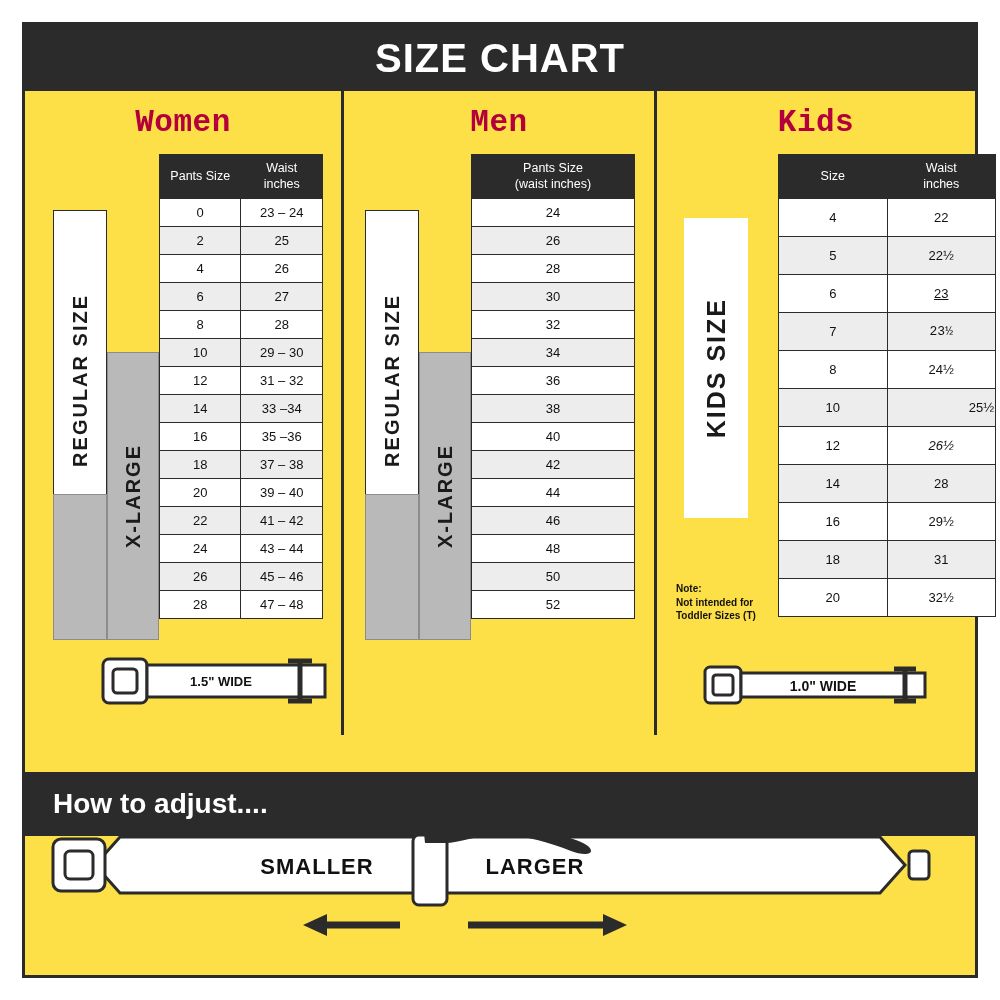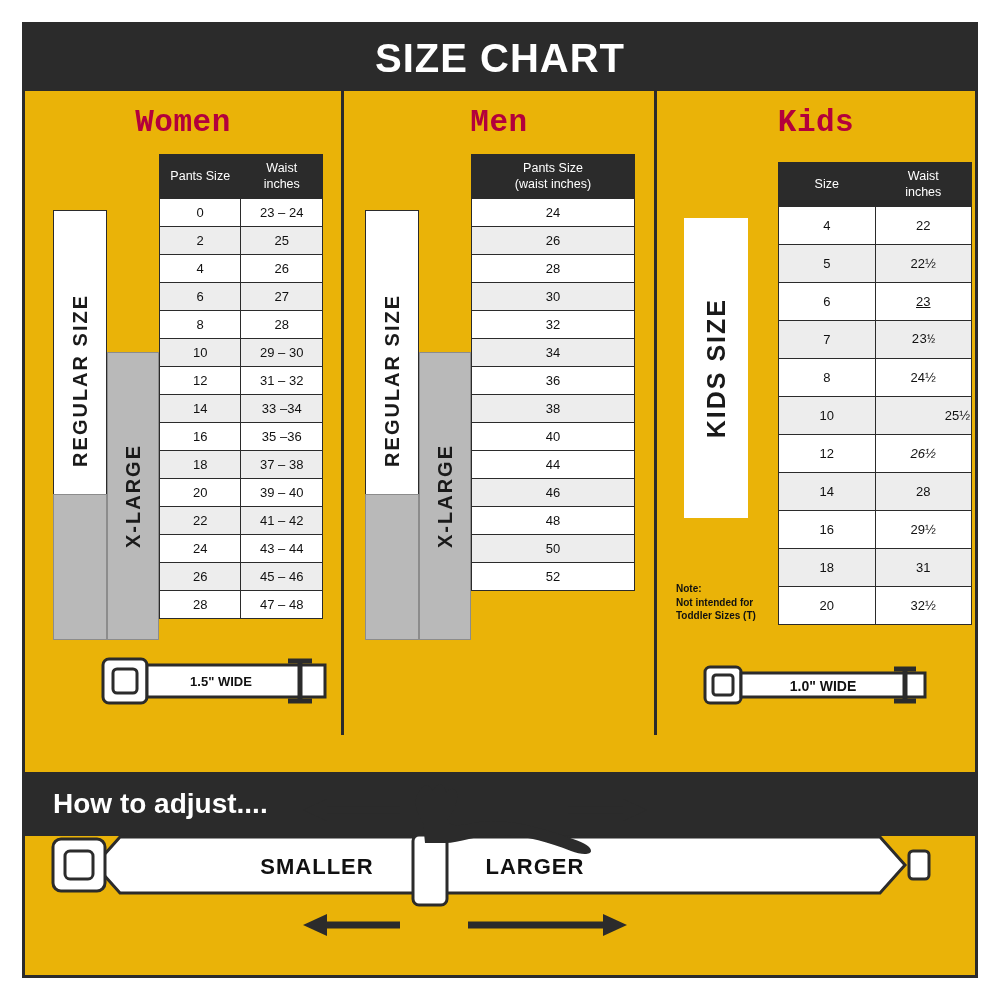--- a/index.html
+++ b/index.html
@@ -12,21 +12,21 @@
     position: relative;
     width: 1000px; height: 1000px;
     background: #ffffff;
     overflow: hidden;
   }
   .frame {
     position: absolute;
     left: 22px; top: 22px;
     width: 956px; height: 956px;
     border: 3px solid #2b2b2b;
-    background: #eab308;
+    background: #fde047;
   }
 
   
   .title-bar {
     position: absolute;
     left: 0; top: 0;
     width: 100%; height: 66px;
     background: #2b2b2b;
     display: flex; align-items: center; justify-content: center;
   }
@@ -312,20 +312,23 @@
                 </tr>
                 <tr>
                   <td>36</td>
                 </tr>
                 <tr class="alt">
                   <td>38</td>
                 </tr>
                 <tr>
                   <td>40</td>
                 </tr>
+                <tr class="alt">
+                  <td>42</td>
+                </tr>
                 <tr>
                   <td>44</td>
                 </tr>
                 <tr class="alt">
                   <td>46</td>
                 </tr>
                 <tr>
                   <td>48</td>
                 </tr>
                 <tr class="alt">
@@ -346,21 +349,21 @@
           <div class="sizebar kids" style="left:18px;top:64px;width:64px;height:300px;border:none;">
             <span>KIDS SIZE</span>
           </div>
 
           <div class="note" style="left:10px;top:408px;width:120px;">
             <div>Note:</div>
             <div>Not intended for</div>
             <div>Toddler Sizes (T)</div>
           </div>
 
-          <table class="sz" style="left:112px;top:8px;width:194px;">
+          <table class="sz" style="left:112px;top:0;width:218px;">
             <thead>
               <tr>
                 <th style="width:93px;">Size</th>
                 <th style="width:93px;">
                   <span>Waist</span><br>
                   <span>inches</span>
                 </th>
               </tr>
             </thead>
             <tbody>

